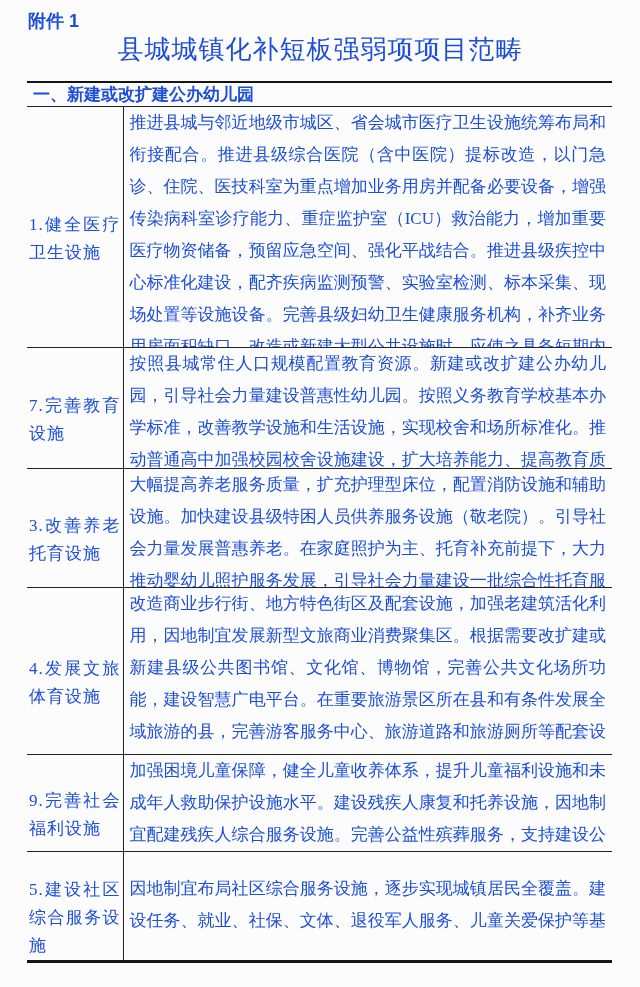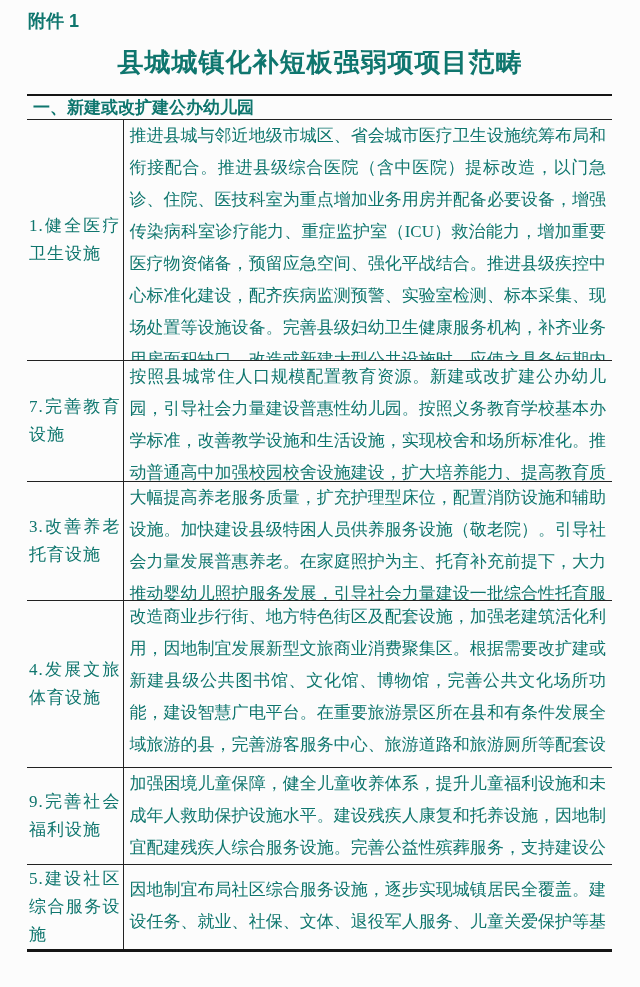--- a/index.html
+++ b/index.html
@@ -1,34 +1,34 @@
 <!DOCTYPE html>
 <html lang="zh"><head>
 <meta charset="utf-8">
 <style>
   html,body{margin:0;padding:0;}
   .page{
     position:relative;
     width:640px;height:987px;
     overflow:hidden;
     background:#fcfcfc;
-    color:#0f766e;
+    color:#1d4ed8;
     font-family:"Liberation Serif","DejaVu Serif",serif;
   }
   .attachment{
     margin:9px 0 0 28px;
     font-family:"Liberation Sans","DejaVu Sans",sans-serif;
     font-weight:700;
     font-size:18px;
     line-height:24px;
   }
   .doc-title{
-    margin-top:13px;
+    margin-top:0;
     text-align:center;
-    font-weight:700;
+    font-weight:400;
     font-size:26px;
     line-height:34px;
     letter-spacing:1px;
   }
   table.doc-table{
     margin:14px 27px 0 27px;
     width:585px;
     table-layout:fixed;
     border-collapse:collapse;
     border-top:2px solid #151515;
@@ -69,20 +69,21 @@
   }
   .task-label{
     display:block;
     padding:0 2px;
     font-size:17px;
     line-height:28px;
     letter-spacing:1px;
     text-align:justify;
     text-justify:inter-character;
     word-break:break-all;
+    margin-top:24px;
   }
   td.task-top{vertical-align:top;}
   .scope-text{
     display:block;
     overflow:hidden;
     padding:0 6px;
     font-size:17px;
     line-height:32px;
     text-align:justify;
     text-justify:inter-ideograph;

